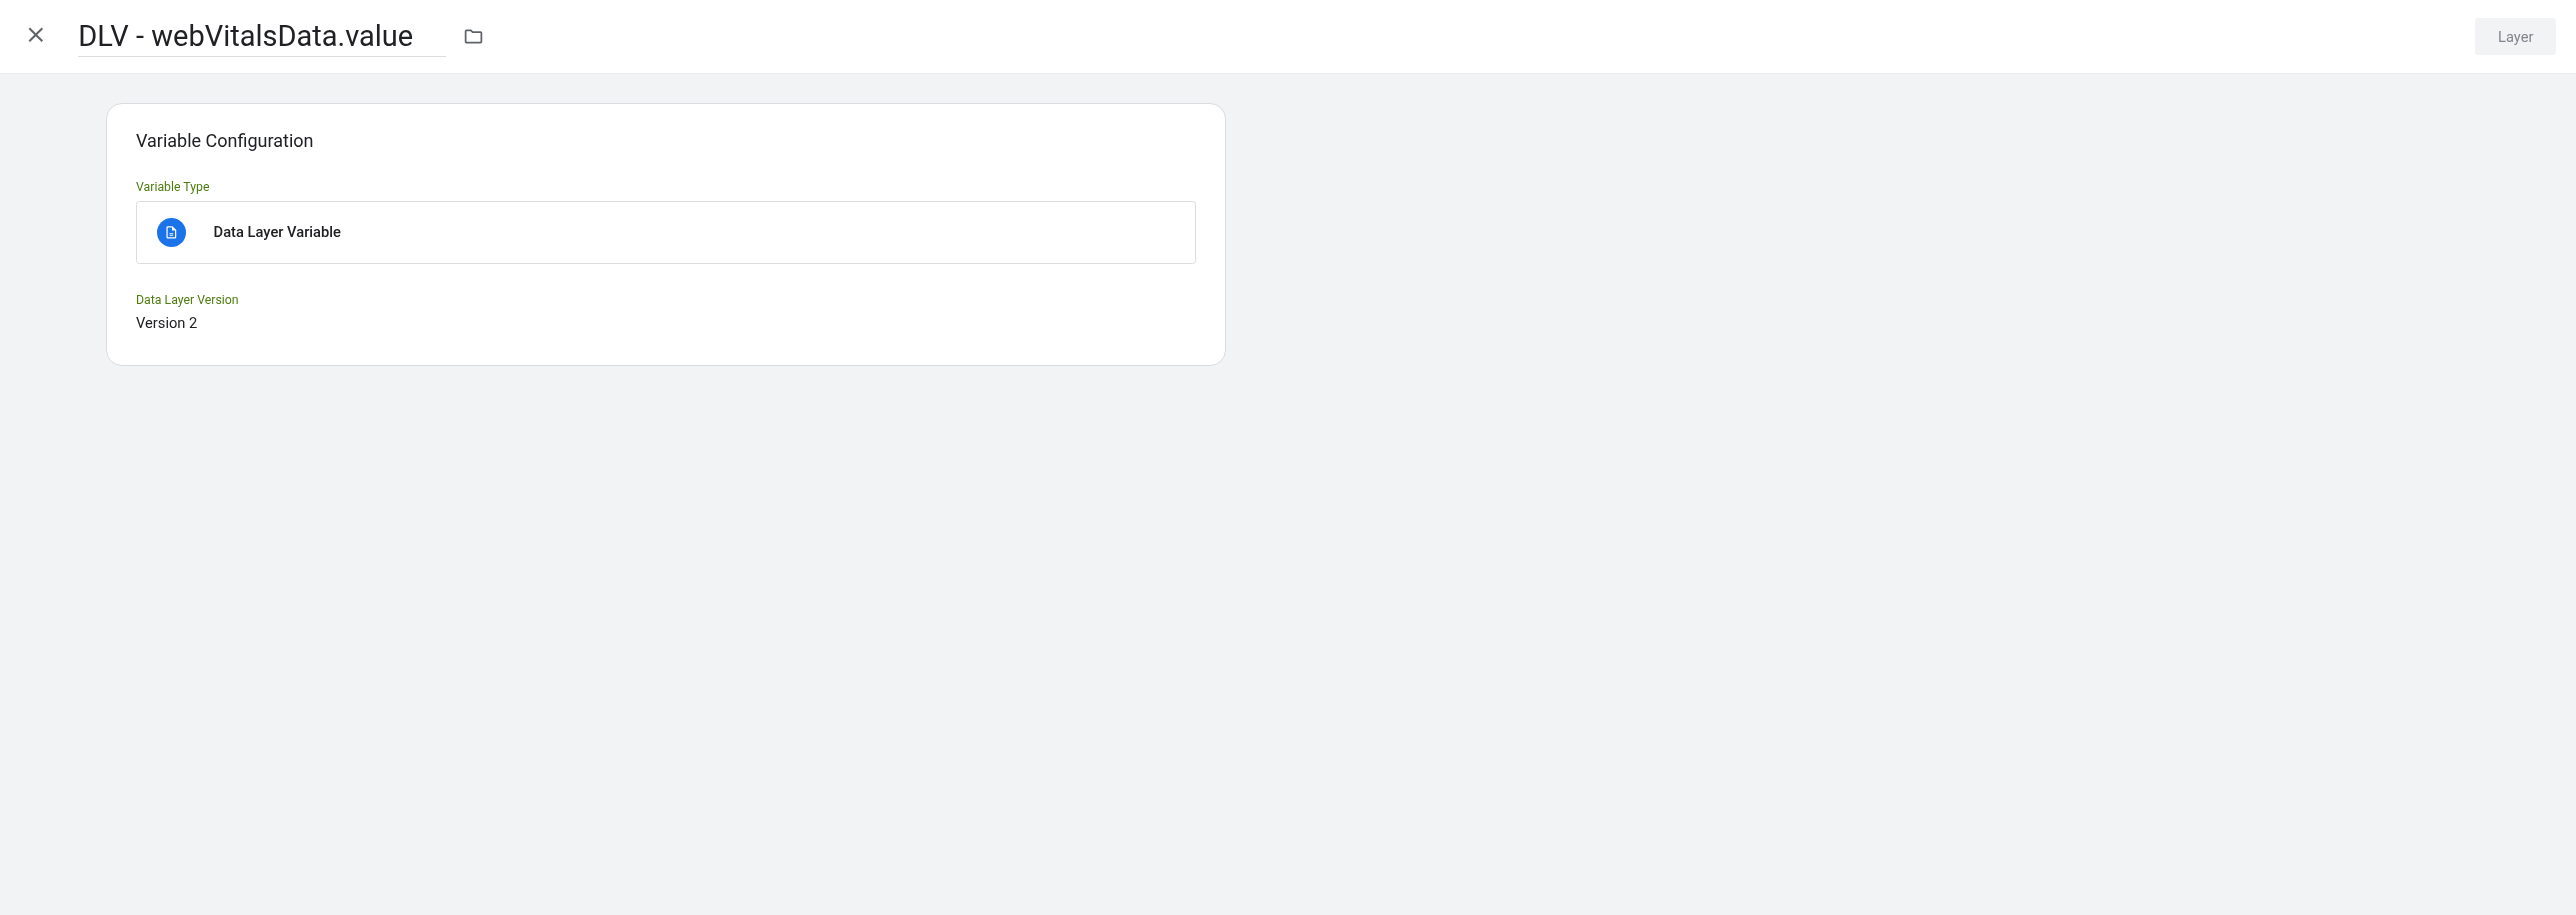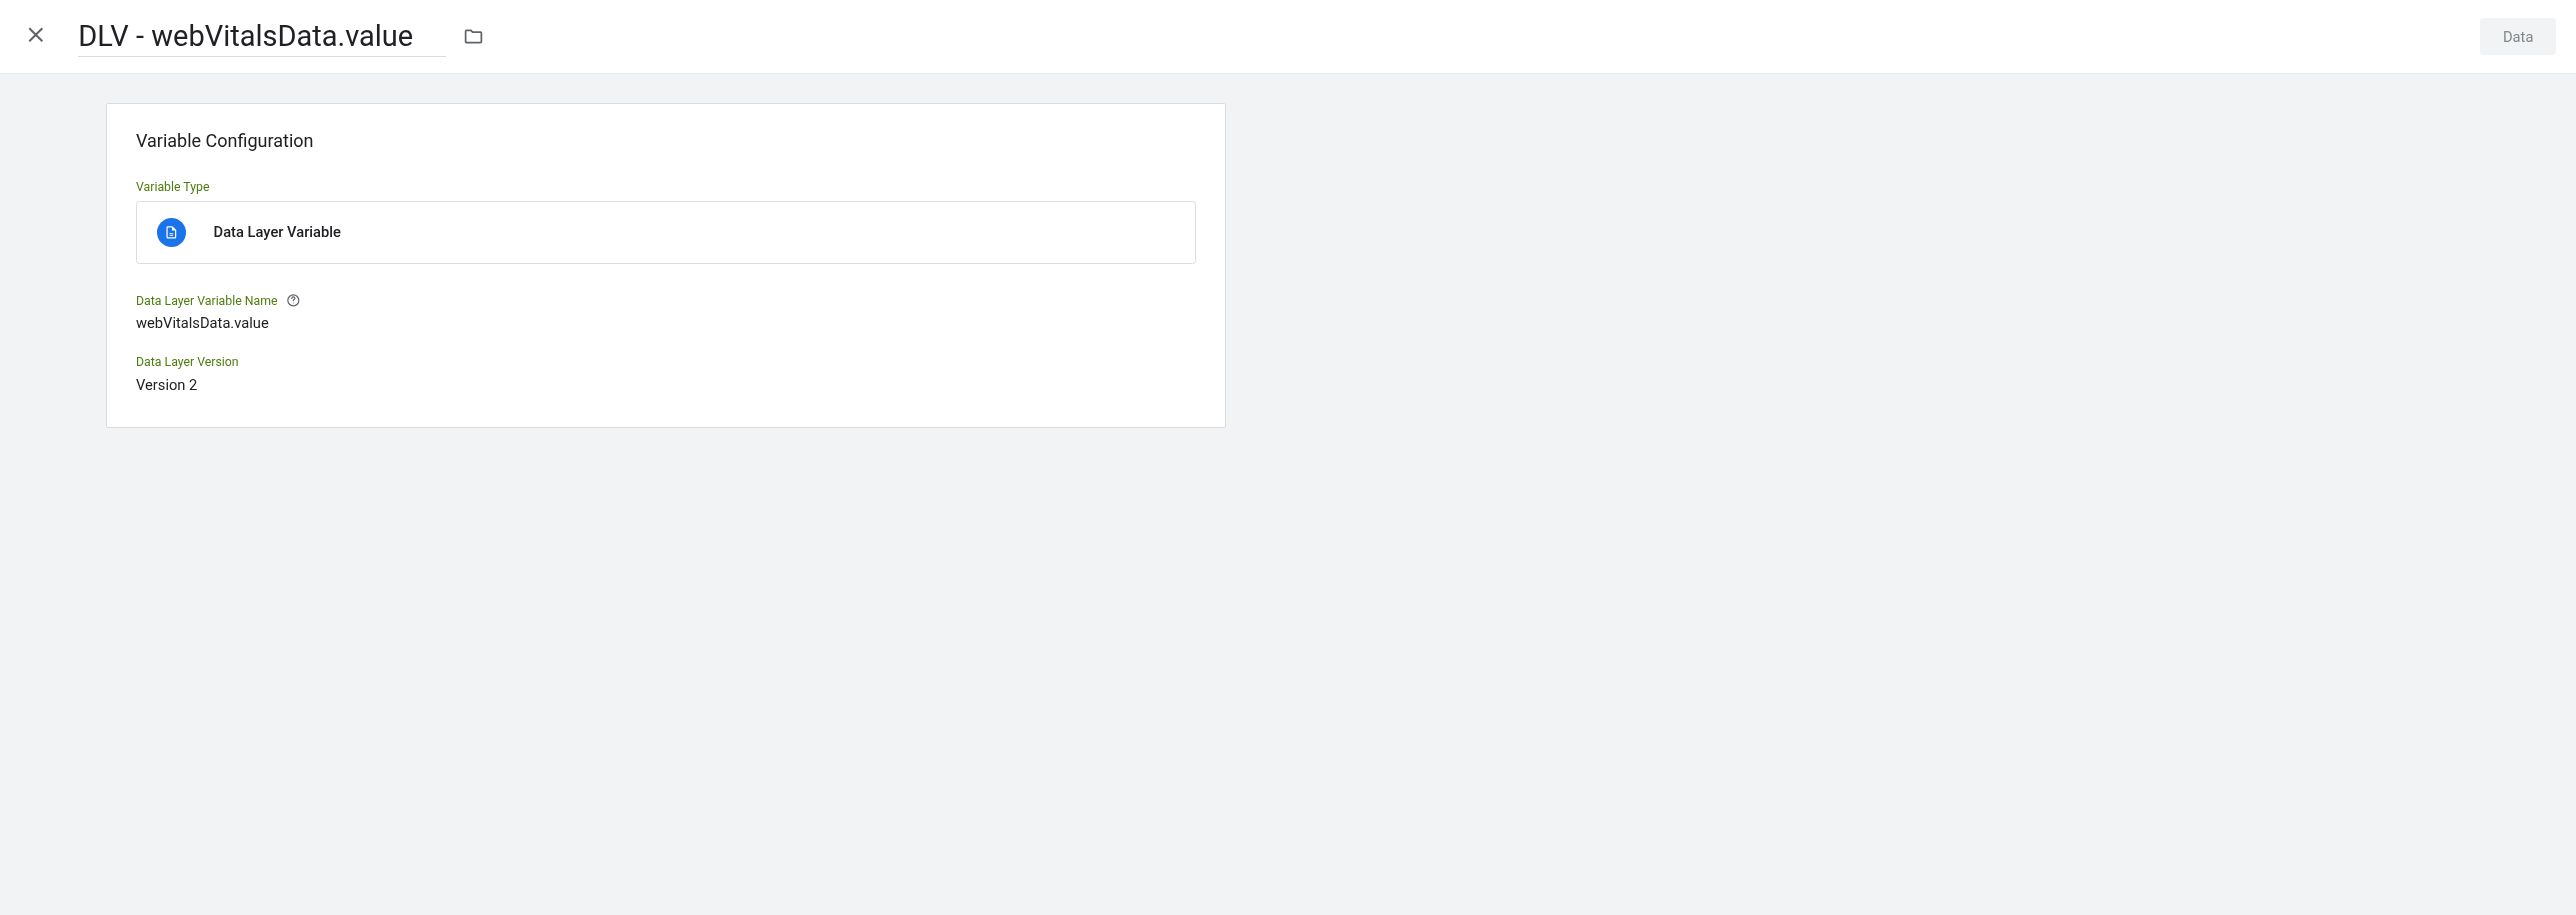--- a/index.html
+++ b/index.html
@@ -72,21 +72,21 @@
       font-family: inherit;
     }
     .content-area {
       background: #f1f3f4;
       padding: 29px 0;
       min-height: calc(100vh - 74px);
     }
     .card {
       background: #fff;
       border: 0.8px solid #dadce0;
-      border-radius: 2px;
+      border-radius: 16px;
       max-width: 1120px;
       margin: 0 auto 0 106px;
       padding: 26px 29px 33px 29px;
     }
     .card-title {
       font-size: 18px;
       font-weight: 400;
       color: #202124;
       margin-bottom: 29px;
     }
@@ -158,50 +158,37 @@
       </svg>
     </span>
   </button>
   <input class="title-input" type="text" value="DLV - webVitalsData.value" style="">
   <span class="folder-icon">
     <svg viewBox="0 0 24 24" fill="none" stroke="currentColor" stroke-width="2">
       <path d="M3 6a1 1 0 011-1h5l2 2h9a1 1 0 011 1v10a1 1 0 01-1 1H4a1 1 0 01-1-1V6z"></path>
     </svg>
   </span>
   <div class="spacer"></div>
-  <button class="save-btn">Data</button>
+  <button class="save-btn">Layer</button>
 </div>
 
 <div class="content-area">
   <div class="card">
     <h2 class="card-title">Variable Configuration</h2>
 
     <div class="field-label">Variable Type</div>
     <div class="type-selector">
       <span class="type-icon">
         <svg viewBox="0 0 24 24" fill="currentColor">
           <path d="M14 2H6a2 2 0 00-2 2v16a2 2 0 002 2h12a2 2 0 002-2V8l-6-6zM6 20V4h7v5h5v11H6zm3-7h6v1.5H9V13zm0 3h6v1.5H9V16z"></path>
         </svg>
       </span>
       <span class="type-name">Data Layer Variable</span>
     </div>
 
-    <div class="field-group">
-      <div class="field-label">
-        <span>Data Layer Variable Name</span>
-        <span class="help-icon">
-          <svg viewBox="0 0 24 24" fill="none" stroke="currentColor" stroke-width="2">
-            <circle cx="12" cy="12" r="9"></circle>
-            <path d="M9.5 9a2.5 2.5 0 115 0c0 1.5-2.5 2-2.5 3.5" stroke-linecap="round"></path>
-            <circle cx="12" cy="16.5" r="0.8" fill="currentColor" stroke="none"></circle>
-          </svg>
-        </span>
-      </div>
-      <div class="field-value">webVitalsData.value</div>
-    </div>
 
     <div class="field-group" style="margin-bottom:0;">
       <div class="field-label">Data Layer Version</div>
       <div class="field-value">Version 2</div>
     </div>
   </div>
 </div>
 
 
 </body></html>

